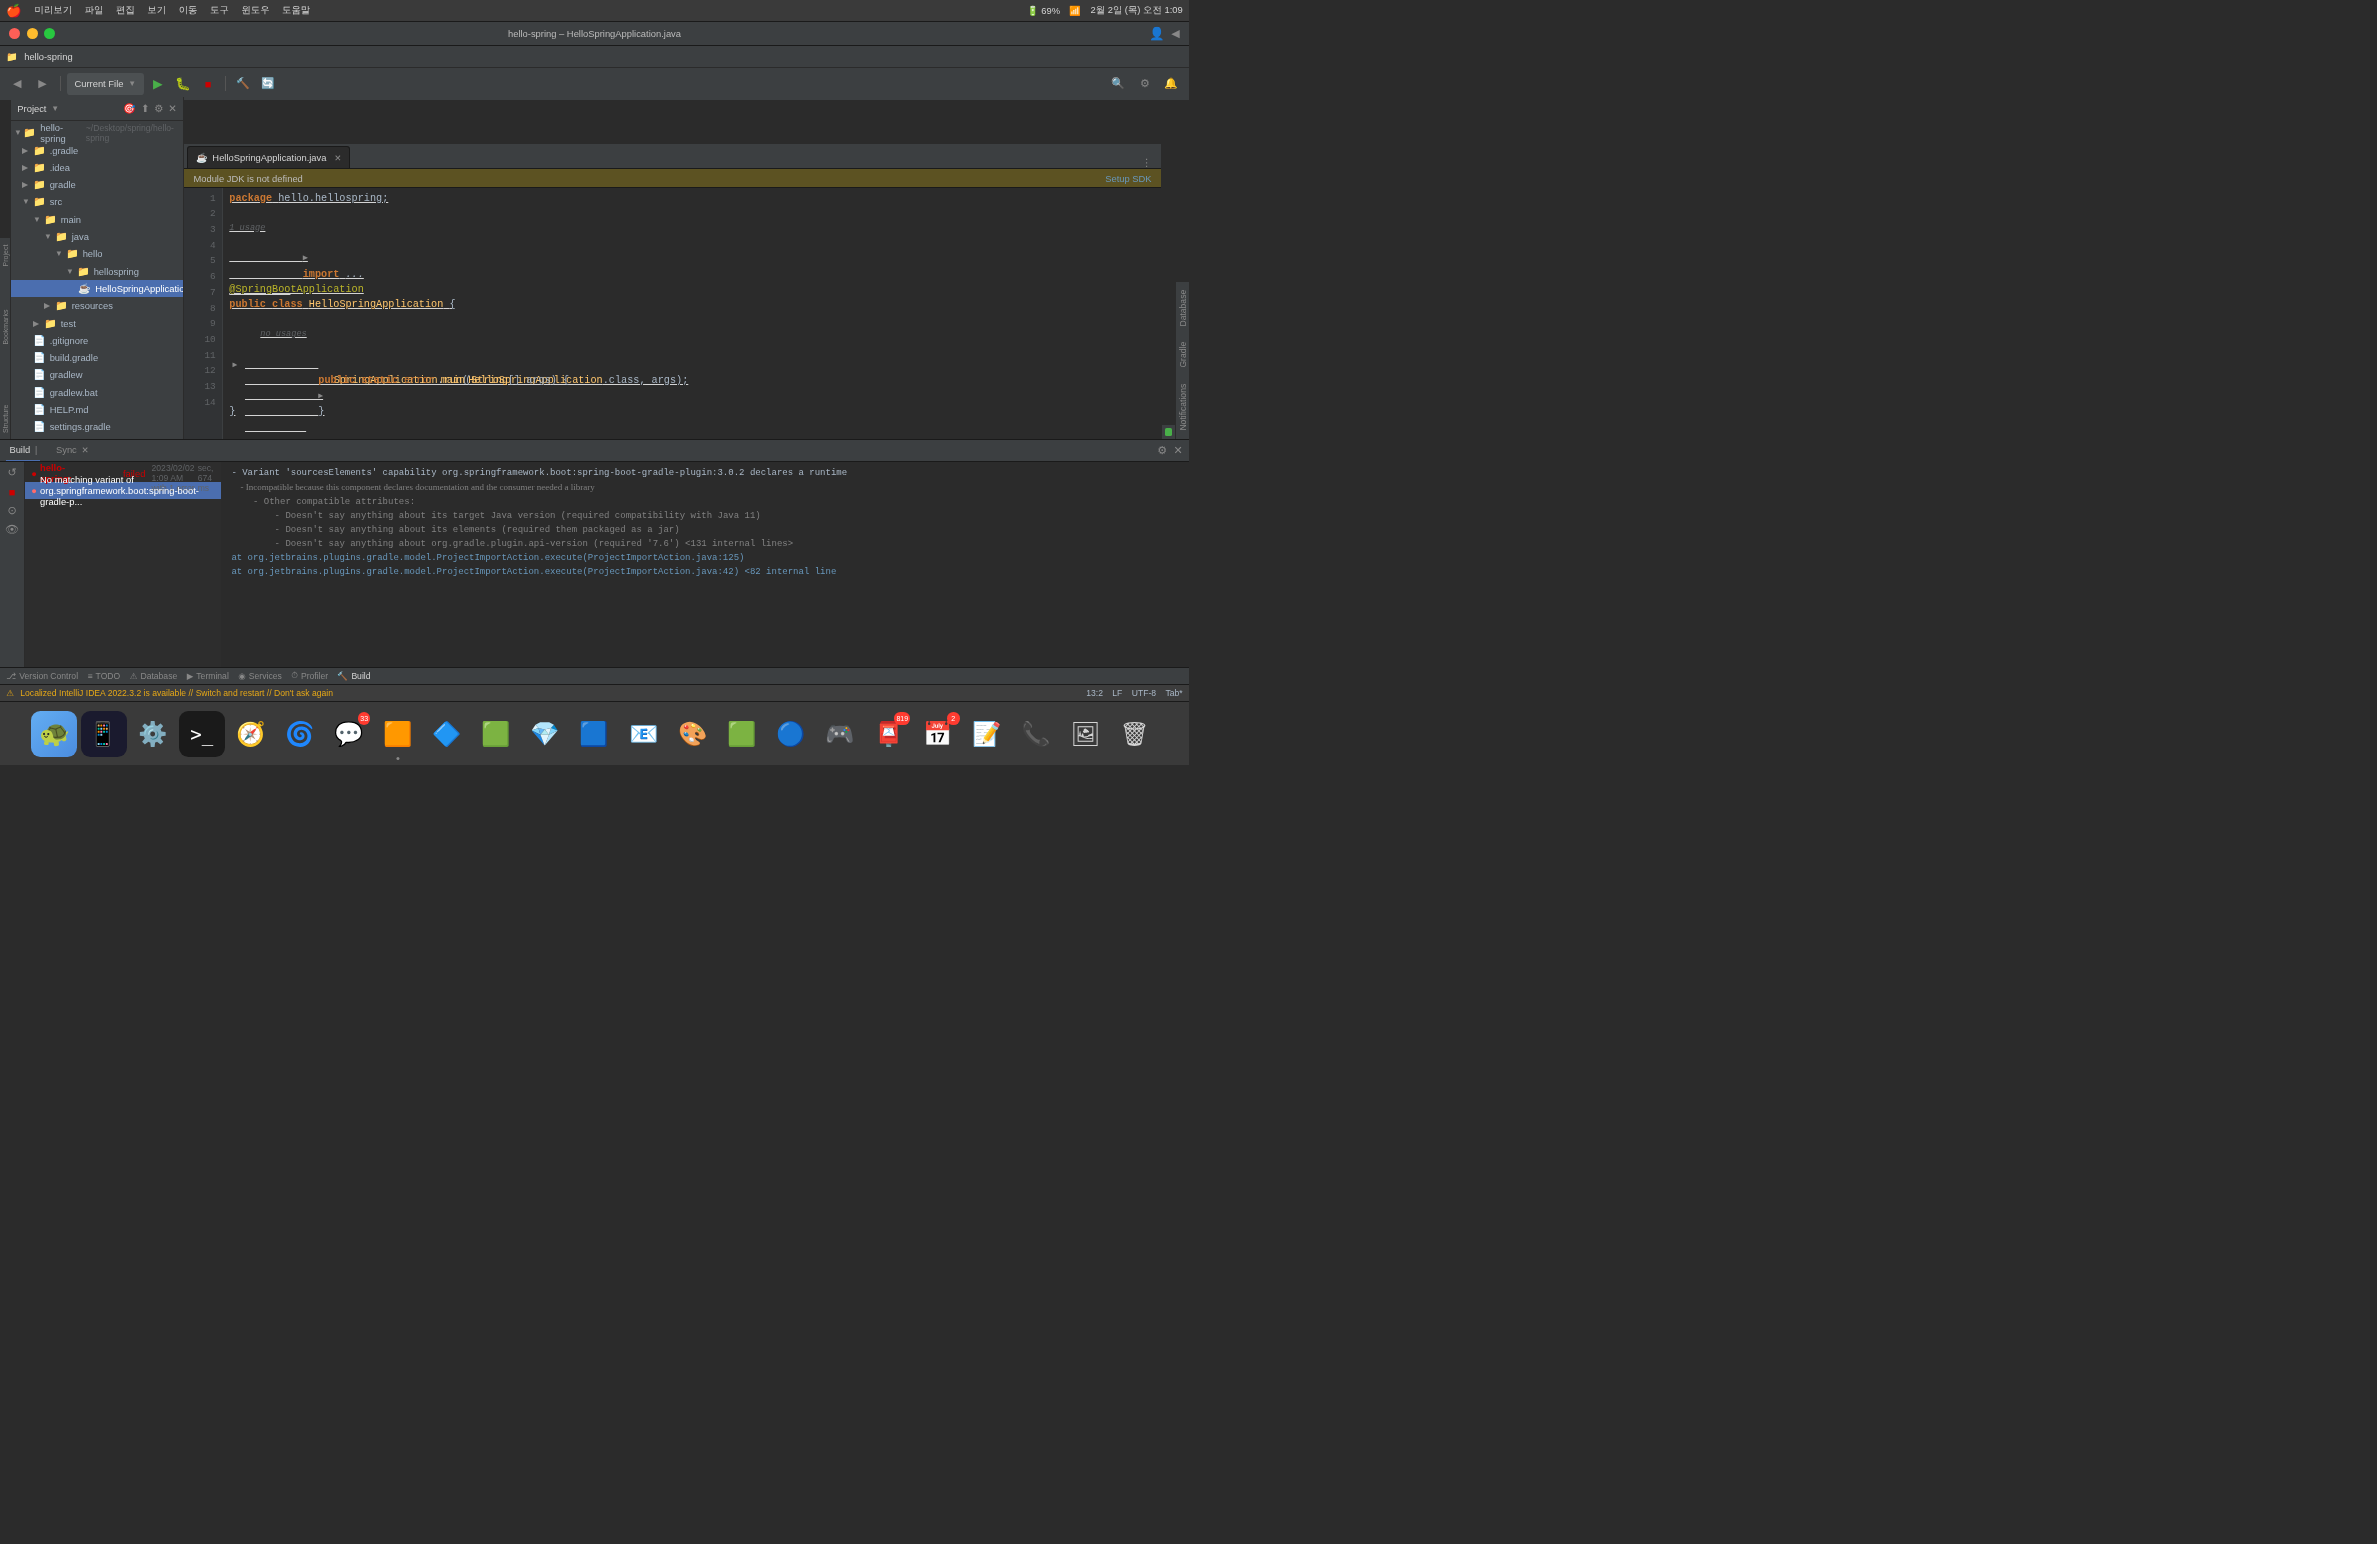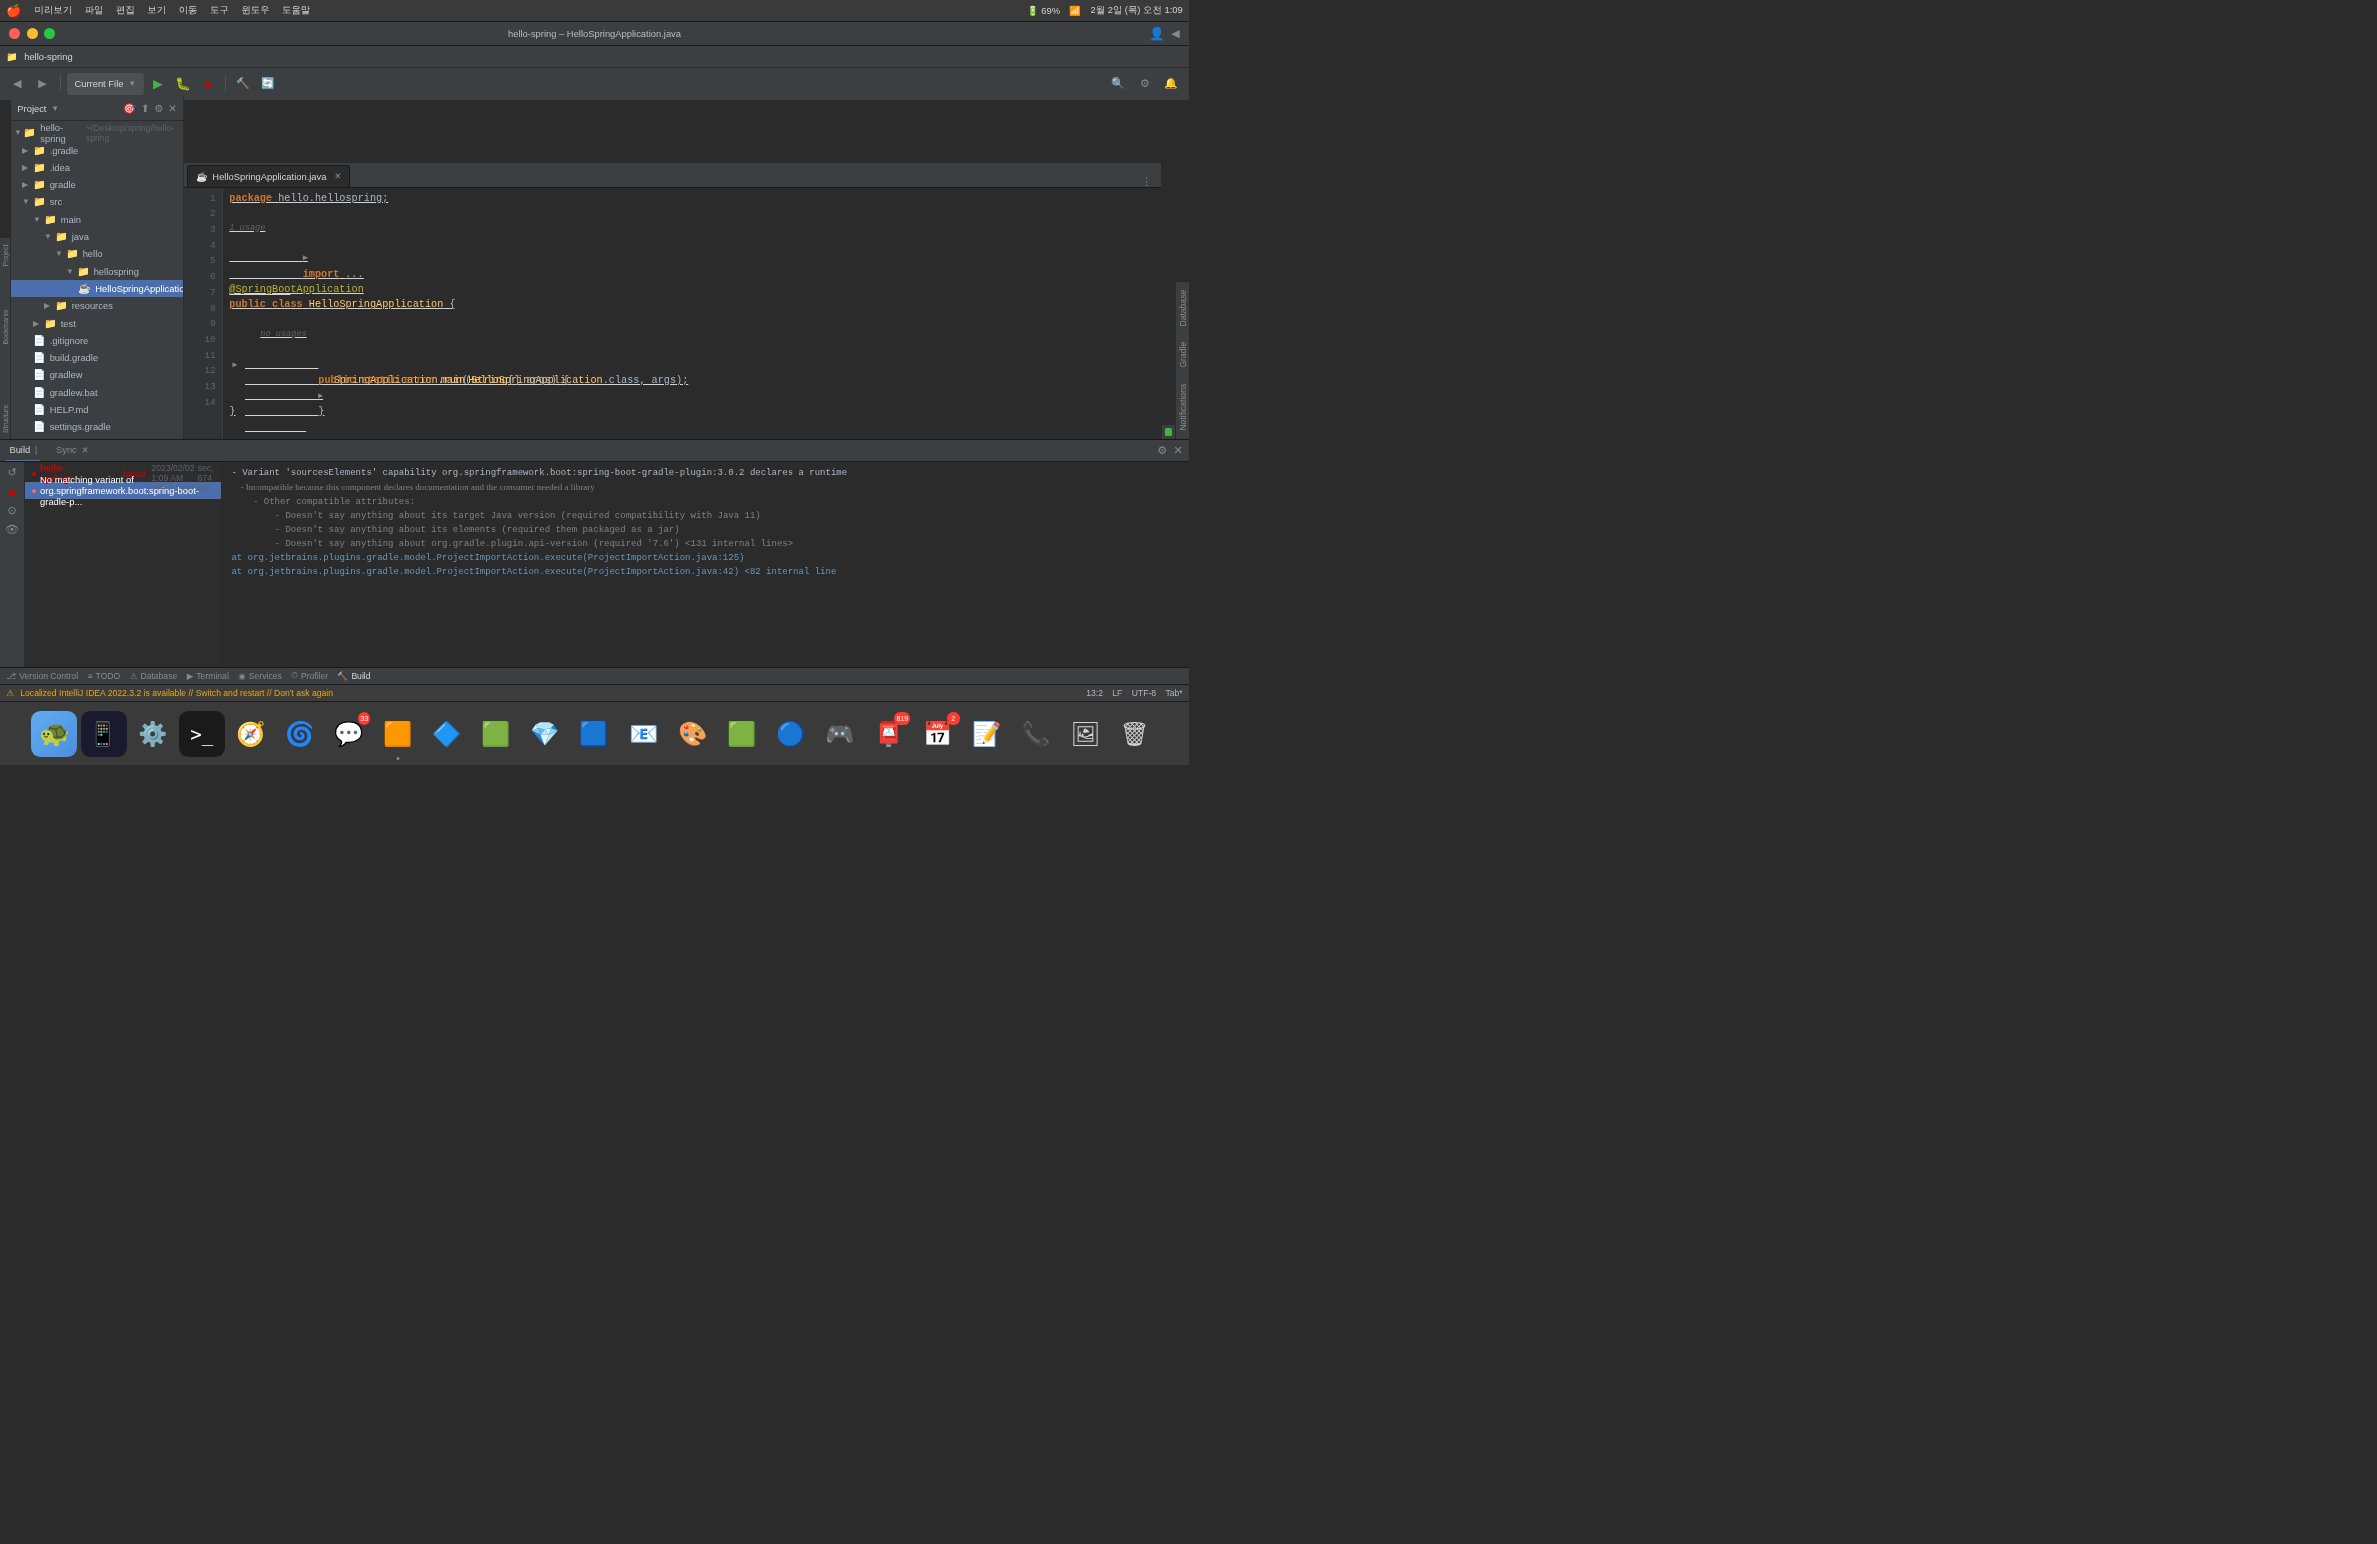--- a/index.html
+++ b/index.html
@@ -639,20 +639,24 @@
         <div class="tab active">
           <span class="tab-icon">☕</span>
           <span>HelloSpringApplication.java</span>
           <span class="tab-close">✕</span>
         </div>
         <div class="tab-actions">
           <span>⋮</span>
         </div>
       </div>
 
+      <div class="notification-bar">
+        <span>Module JDK is not defined</span>
+        <span class="setup-link">Setup SDK</span>
+      </div>
 
       <div class="code-editor">
         <div class="line-numbers">
           <div>1</div>
           <div>2</div>
           <div>3</div>
           <div>4</div>
           <div>5</div>
           <div>6</div>
           <div>7</div>

